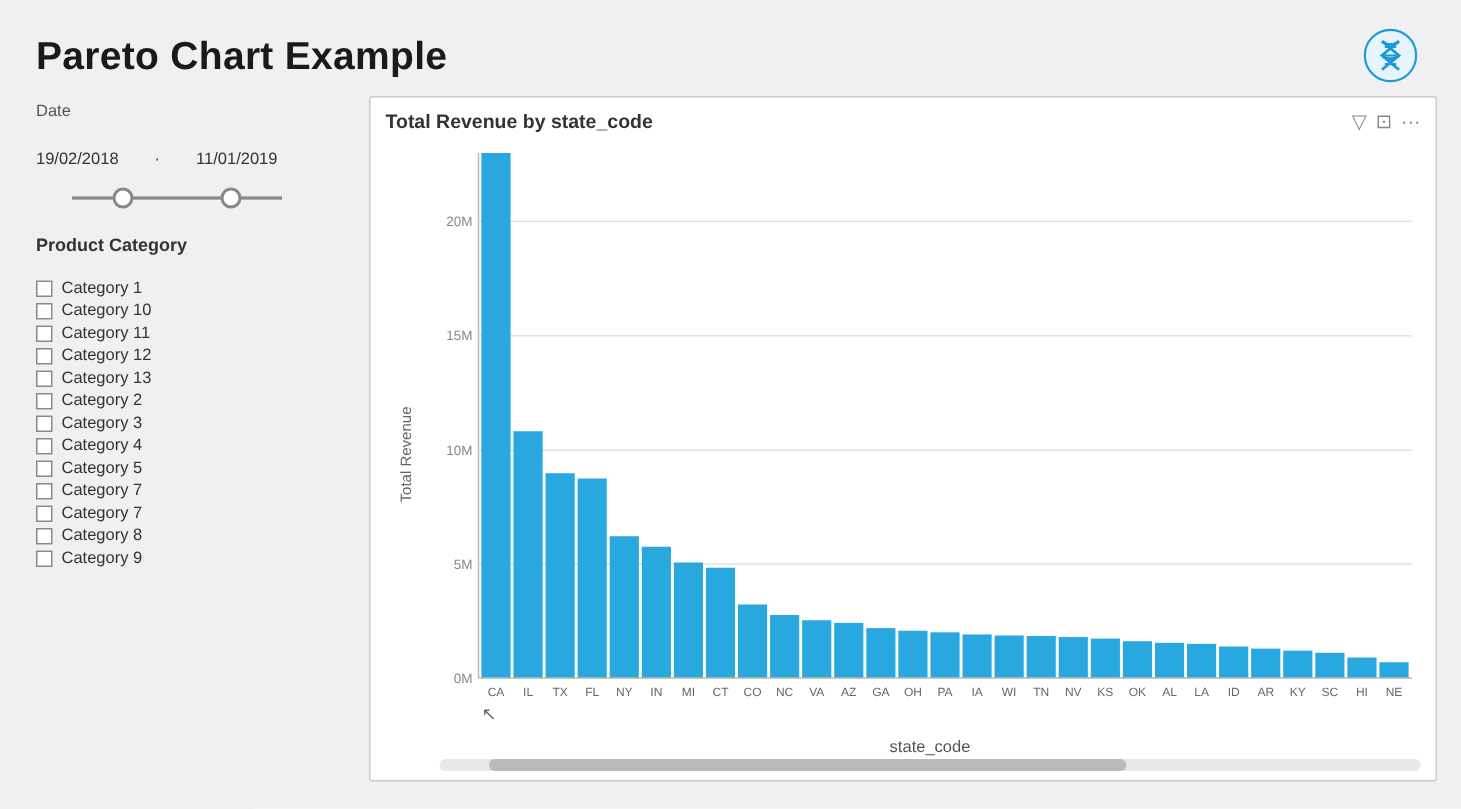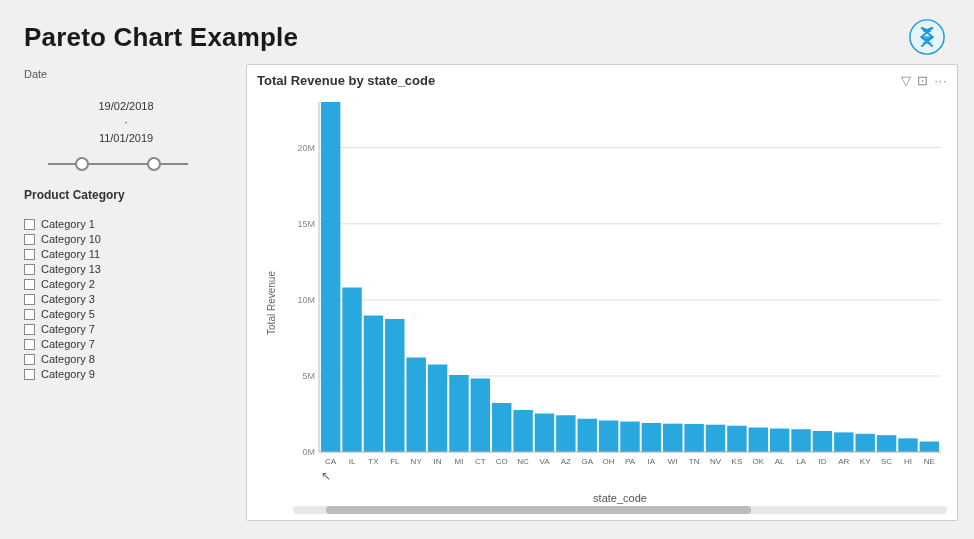--- a/index.html
+++ b/index.html
@@ -57,25 +57,24 @@
     }
     .filter-label {
       font-size: 11px;
       color: #555;
       margin-bottom: 20px;
       font-weight: 500;
     }
     .date-range {
       display: flex;
       align-items: center;
-      gap: 4px;
+      gap: 20px;
       font-size: 11px;
       color: #333;
       margin-bottom: 8px;
-      flex-direction: column;
     }
     .slider-container {
       position: relative;
       width: 180px;
       height: 24px;
       margin: 4px 0 8px 4px;
     }
     .slider-track {
       position: absolute;
       top: 50%;
@@ -240,29 +239,37 @@
             <div class="category-item">
               <div class="checkbox"></div>
               <span class="category-name">Category 10</span>
             </div>
             <div class="category-item">
               <div class="checkbox"></div>
               <span class="category-name">Category 11</span>
             </div>
             <div class="category-item">
               <div class="checkbox"></div>
+              <span class="category-name">Category 12</span>
+            </div>
+            <div class="category-item">
+              <div class="checkbox"></div>
               <span class="category-name">Category 13</span>
             </div>
             <div class="category-item">
               <div class="checkbox"></div>
               <span class="category-name">Category 2</span>
             </div>
             <div class="category-item">
               <div class="checkbox"></div>
               <span class="category-name">Category 3</span>
+            </div>
+            <div class="category-item">
+              <div class="checkbox"></div>
+              <span class="category-name">Category 4</span>
             </div>
             <div class="category-item">
               <div class="checkbox"></div>
               <span class="category-name">Category 5</span>
             </div>
             <div class="category-item">
               <div class="checkbox"></div>
               <span class="category-name">Category 7</span>
             </div>
             <div class="category-item">

